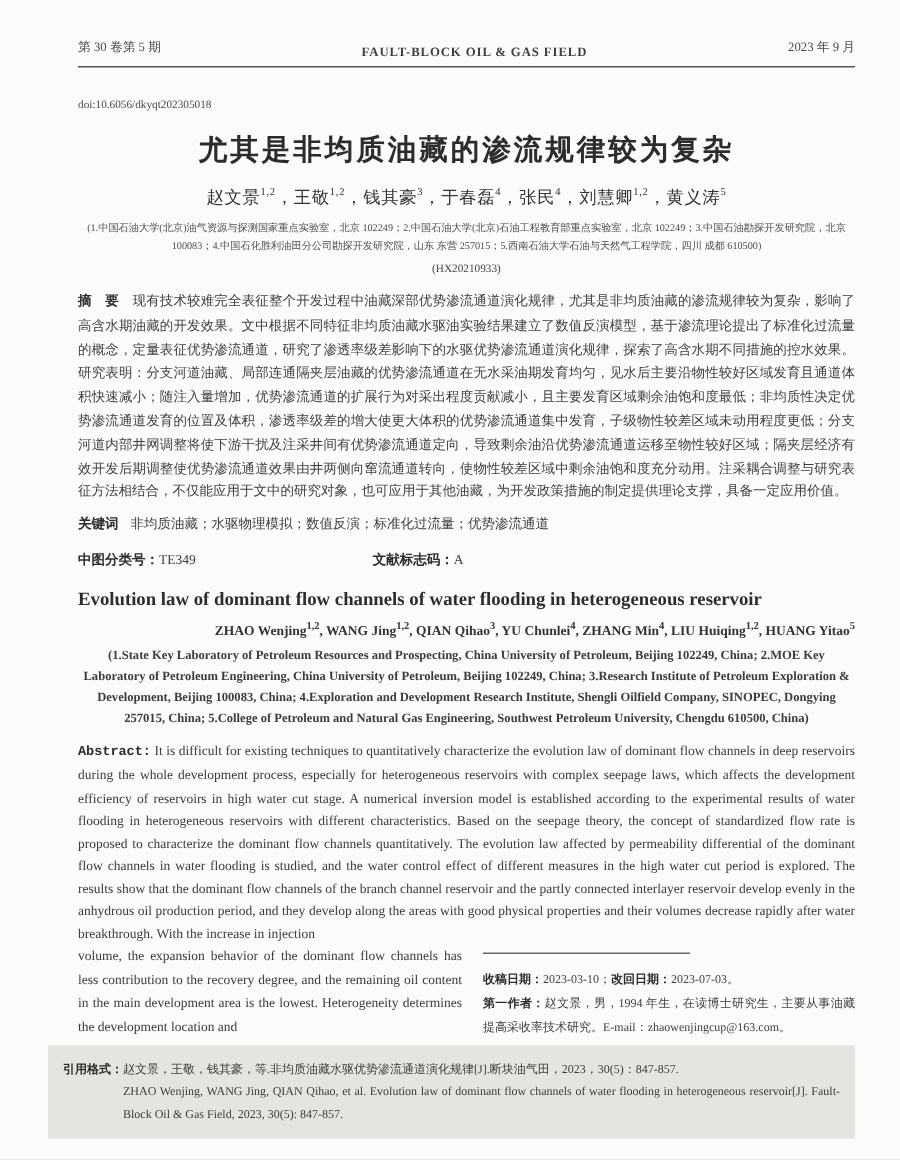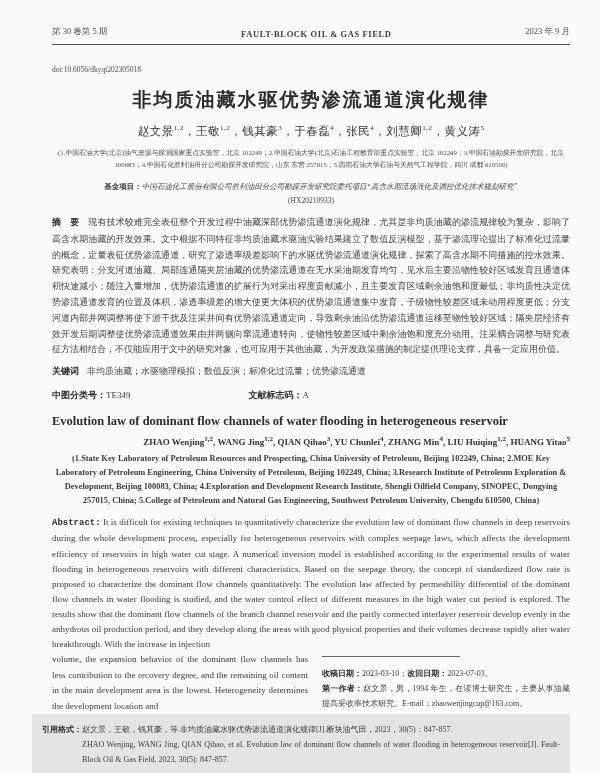--- a/index.html
+++ b/index.html
@@ -34,21 +34,21 @@
   .kw { margin-top:7px; font-size:9px; color:#3e3e3e; }
   .kw .lbl-b { margin-right:8px; }
   .clc-row { margin-top:11px; font-size:9px; display:flex; }
   .clc-right { margin-left:118px; }
   
   .title-en { text-align:left; font-size:12.5px; font-weight:bold; color:#2c2c2c; margin-top:12px; }
   .authors-en { text-align:right; font-size:9px; font-weight:bold; color:#333; margin-top:6px; }
   .affil-en { text-align:center; font-size:8.4px; font-weight:bold; color:#3c3c3c; line-height:13.8px; margin-top:5px; }
   .abs-en { margin-top:8px; font-size:9px; line-height:15.1px; text-align:justify; color:#3c3c3c; }
   
-  .twocol { display:flex; margin-top:0; }
+  .twocol { display:flex; margin-top:0;align-items:center; }
   .col-l { width:256px; font-size:9px; line-height:15.5px; text-align:justify; color:#3c3c3c; }
   .col-r { width:248px; margin-left:14px; }
   .fn-rule { border:none; border-top:1px solid #666; width:138px; margin:4px 0 9px 0; }
   .fn { font-size:8px; line-height:15px; color:#3e3e3e; text-align:justify; }
   .fn .lbl-b { font-size:8px; }
   
   .citebox { margin-top:auto; margin-left:-20px; width:538px; background:#e4e4e1;
     padding:8px 10px 9px 10px; display:flex; font-size:8px; line-height:15px; color:#3d3d3d; }
   .cite-label { font-weight:bold; font-family:"Liberation Sans","DejaVu Sans",sans-serif; white-space:nowrap; color:#2e2e2e; }
   .cite-body { text-align:justify; }
@@ -61,31 +61,28 @@
   <div class="jheader">
     <div class="jh-side">第 30 卷第 5 期</div>
     <div class="jh-center">
       <div class="jh-en">FAULT-BLOCK OIL &amp; GAS FIELD</div>
     </div>
     <div class="jh-side">2023 年 9 月</div>
   </div>
   <hr class="toprule">
   <div class="doi">doi:10.6056/dkyqt202305018</div>
 
-  <div class="title-cn content">非均质油藏水驱优势渗流通道演化规律</div>
+  <div class="title-cn content">尤其是非均质油藏的渗流规律较为复杂</div>
 
   <div class="authors-cn content">
     <span><span>赵文景</span><sup>1,2</sup><span>，</span></span><span><span>王敬</span><sup>1,2</sup><span>，</span></span><span><span>钱其豪</span><sup>3</sup><span>，</span></span><span><span>于春磊</span><sup>4</sup><span>，</span></span><span><span>张民</span><sup>4</sup><span>，</span></span><span><span>刘慧卿</span><sup>1,2</sup><span>，</span></span><span><span>黄义涛</span><sup>5</sup><span></span></span>
   </div>
 
   <div class="affil-cn content">(1.中国石油大学(北京)油气资源与探测国家重点实验室，北京 102249；2.中国石油大学(北京)石油工程教育部重点实验室，北京 102249；3.中国石油勘探开发研究院，北京 100083；4.中国石化胜利油田分公司勘探开发研究院，山东 东营 257015；5.西南石油大学石油与天然气工程学院，四川 成都 610500)</div>
 
-  <div class="fund content">
-    <span class="lbl">基金项目：</span><span>中国石油化工股份有限公司胜利油田分公司勘探开发研究院委托项目“高含水期流场演化及调控优化技术规划研究”</span>
-  </div>
   <div class="fund-num content">(HX20210933)</div>
 
   <div class="abs-cn content">
     <span class="lbl-b">摘　要</span><span>　现有技术较难完全表征整个开发过程中油藏深部优势渗流通道演化规律，尤其是非均质油藏的渗流规律较为复杂，影响了高含水期油藏的开发效果。文中根据不同特征非均质油藏水驱油实验结果建立了数值反演模型，基于渗流理论提出了标准化过流量的概念，定量表征优势渗流通道，研究了渗透率级差影响下的水驱优势渗流通道演化规律，探索了高含水期不同措施的控水效果。研究表明：分支河道油藏、局部连通隔夹层油藏的优势渗流通道在无水采油期发育均匀，见水后主要沿物性较好区域发育且通道体积快速减小；随注入量增加，优势渗流通道的扩展行为对采出程度贡献减小，且主要发育区域剩余油饱和度最低；非均质性决定优势渗流通道发育的位置及体积，渗透率级差的增大使更大体积的优势渗流通道集中发育，子级物性较差区域未动用程度更低；分支河道内部井网调整将使下游干扰及注采井间有优势渗流通道定向，导致剩余油沿优势渗流通道运移至物性较好区域；隔夹层经济有效开发后期调整使优势渗流通道效果由井两侧向窜流通道转向，使物性较差区域中剩余油饱和度充分动用。注采耦合调整与研究表征方法相结合，不仅能应用于文中的研究对象，也可应用于其他油藏，为开发政策措施的制定提供理论支撑，具备一定应用价值。</span>
   </div>
 
   <div class="kw content">
     <span class="lbl-b">关键词</span><span>非均质油藏；水驱物理模拟；数值反演；标准化过流量；优势渗流通道</span>
   </div>
 

